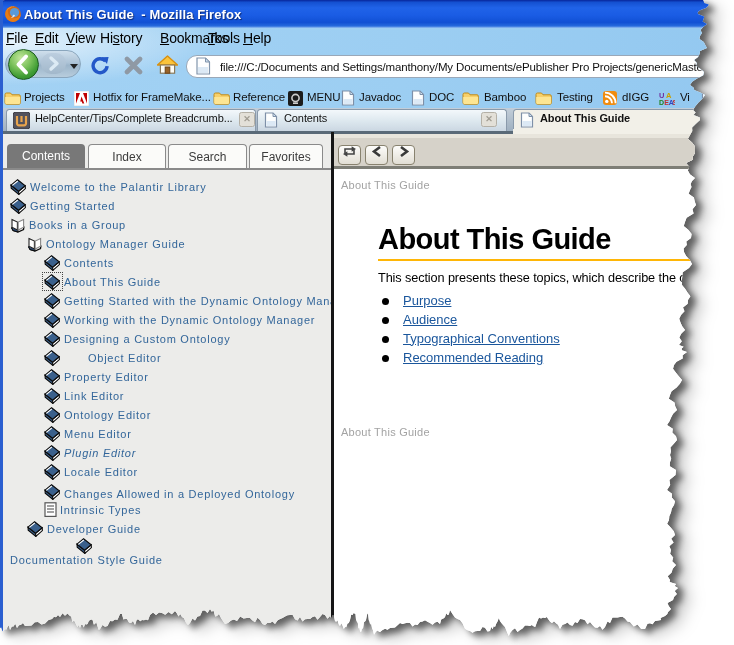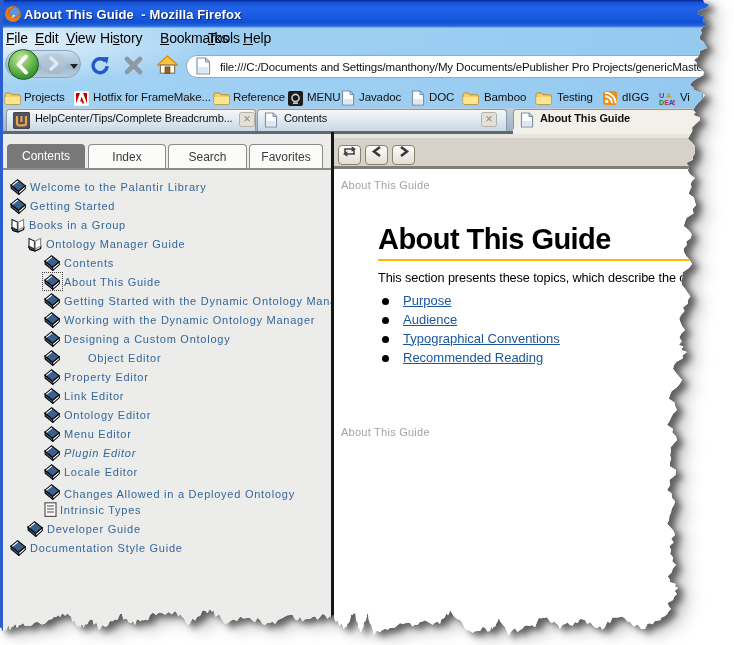--- a/index.html
+++ b/index.html
@@ -395,21 +395,21 @@
           </div>
 <div class="trow" style="left:25px; top:342px;">
             <svg width="17" height="16" viewBox="0 0 17 16">
               <polygon points="1,6.2 1.2,9.2 8.8,15.4 8.6,12.2" fill="#3a608c" stroke="#0b0b0b" stroke-width="1.1"></polygon>
               <polygon points="8.6,12.2 15.2,6.8 15.4,9.6 8.8,15.4" fill="#ffffff" stroke="#0b0b0b" stroke-width="1.1"></polygon>
               <polygon points="1,6.2 7.6,0.8 15.2,6.8 8.6,12.2" fill="#3a608c" stroke="#0b0b0b" stroke-width="1.1"></polygon>
               <line x1="2.3" y1="6.4" x2="7.8" y2="2" stroke="#ffffff" stroke-width="1.1"></line>
             </svg>
             <span>Developer Guide</span>
           </div>
-<div class="trow" style="left:8px; top:361px;">
+<div class="trow" style="left:8px; top:361px;flex-direction:column;">
             <svg width="17" height="16" viewBox="0 0 17 16">
               <polygon points="1,6.2 1.2,9.2 8.8,15.4 8.6,12.2" fill="#3a608c" stroke="#0b0b0b" stroke-width="1.1"></polygon>
               <polygon points="8.6,12.2 15.2,6.8 15.4,9.6 8.8,15.4" fill="#ffffff" stroke="#0b0b0b" stroke-width="1.1"></polygon>
               <polygon points="1,6.2 7.6,0.8 15.2,6.8 8.6,12.2" fill="#3a608c" stroke="#0b0b0b" stroke-width="1.1"></polygon>
               <line x1="2.3" y1="6.4" x2="7.8" y2="2" stroke="#ffffff" stroke-width="1.1"></line>
             </svg>
             <span>Documentation Style Guide</span>
           </div>
     </div>
     <div id="selbox"></div>

